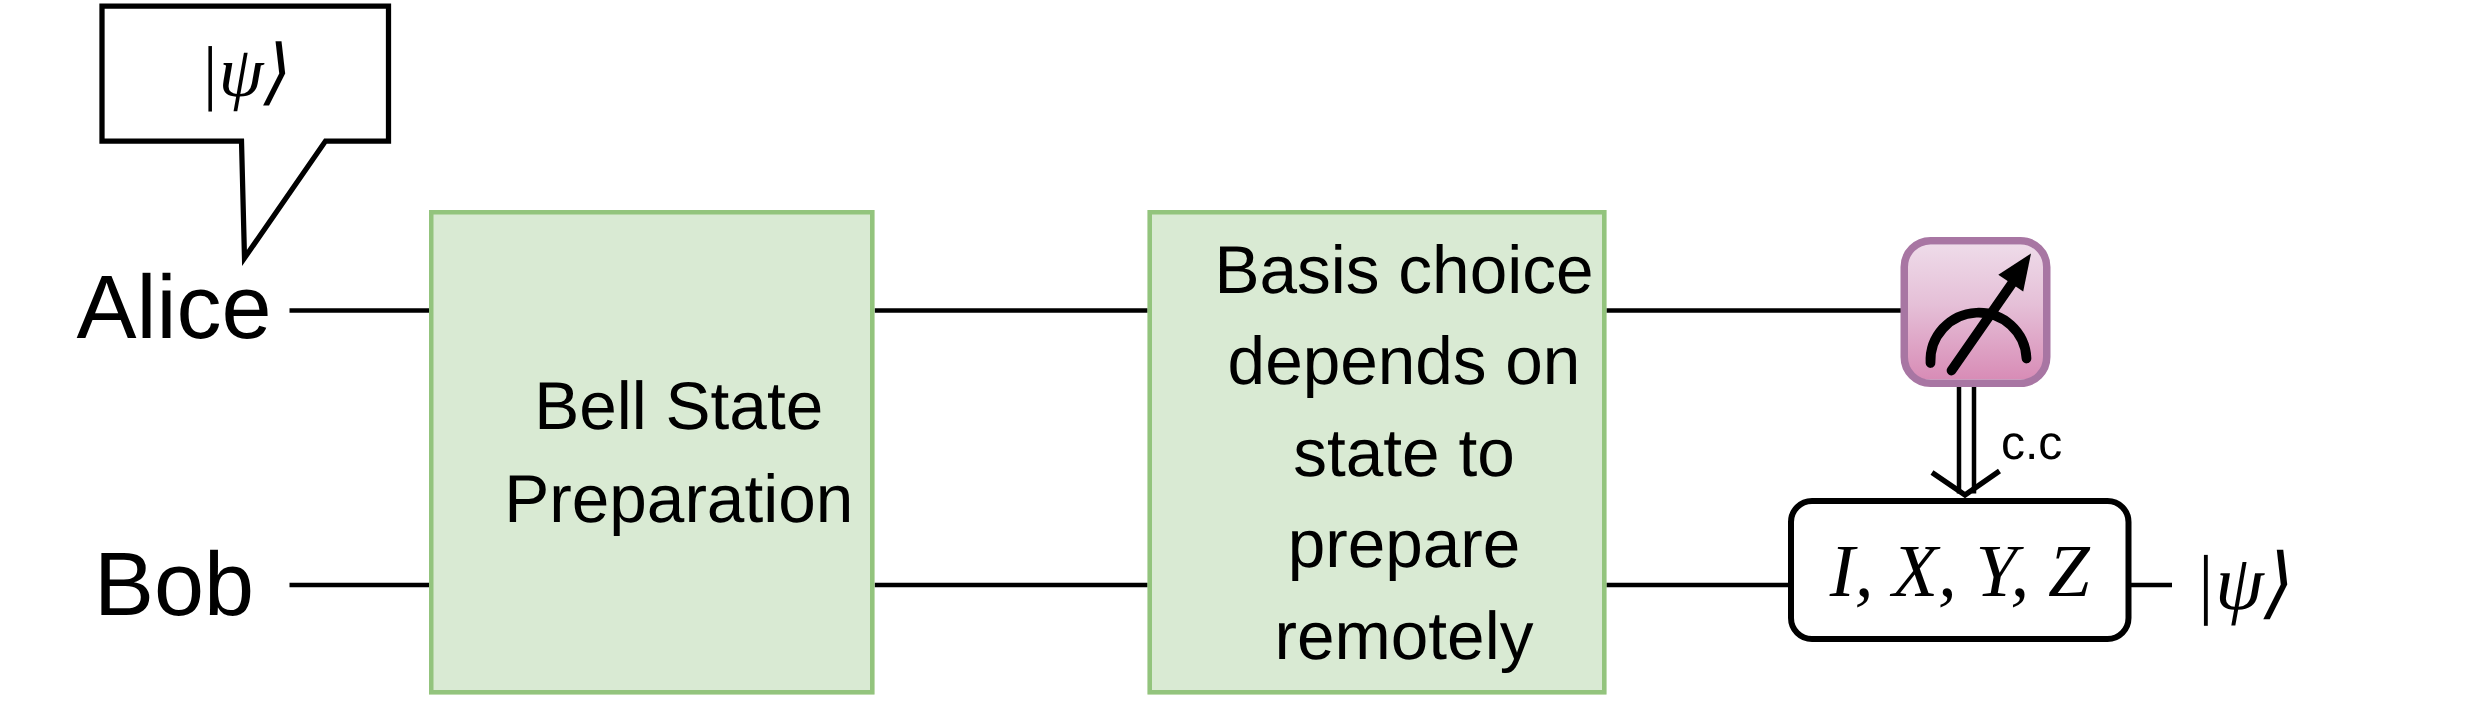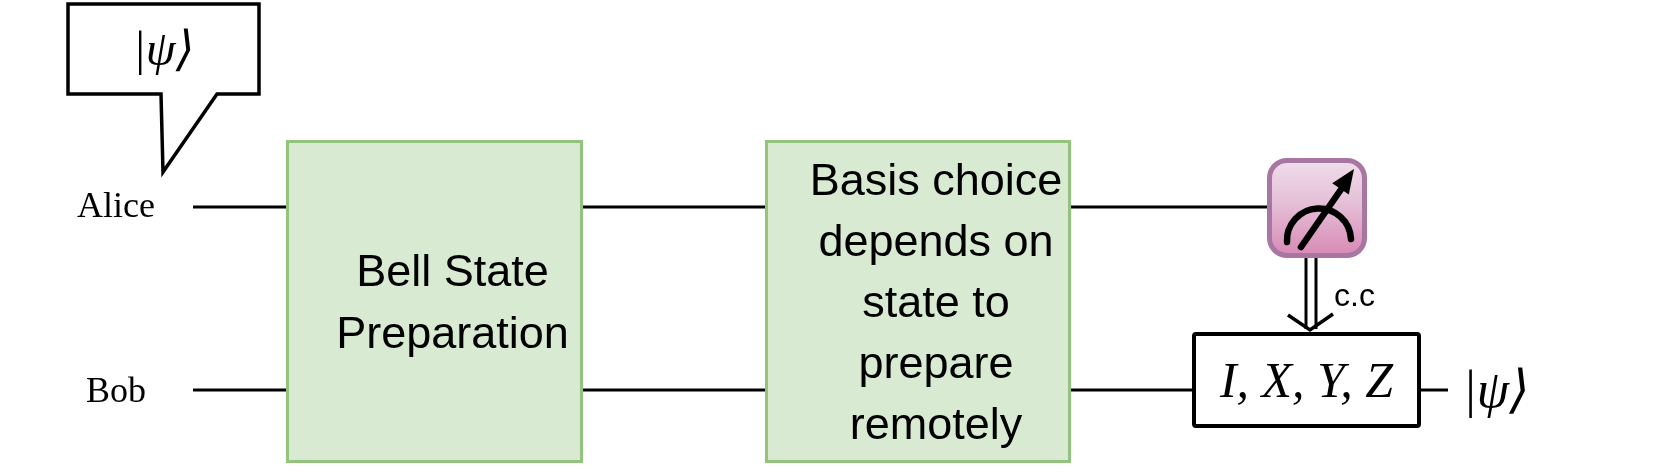--- a/index.html
+++ b/index.html
@@ -9,37 +9,37 @@
   }
   html,body{margin:0;padding:0;background:var(--canvas-bg);}
   .canvas{
     position:relative;width:1660px;height:473px;background:var(--canvas-bg);
     font-family:"Liberation Sans","DejaVu Sans",sans-serif;color:var(--text);overflow:hidden;
   }
   .overlay{position:absolute;left:0;top:0;width:1660px;height:473px;}
   .wire{stroke:var(--wire);stroke-width:3;fill:none;}
   .bubble-path{stroke:var(--wire);stroke-width:3.5;fill:#ffffff;stroke-linejoin:miter;}
   .abs{position:absolute;display:flex;align-items:center;justify-content:center;}
-  .name-label{font-size:36px;line-height:1;font-family:Liberation Serif, serif;}
+  .name-label{font-size:60px;line-height:1;}
   .green-box{
     background:var(--green-fill);border:3px solid var(--green-border);
     box-sizing:border-box;
     padding-left:36px;
   }
   .box-label{
     white-space:pre-line;text-align:center;font-size:45px;line-height:1.36;color:var(--text);
   }
   .meter-box{
     background:linear-gradient(180deg,var(--meter-fill-top) 0%,var(--meter-fill-mid) 45%,var(--meter-fill-bottom) 100%);
     border:5px solid var(--meter-border);border-radius:20px;box-sizing:border-box;
   }
   .meter-box svg{position:absolute;left:0;top:0;width:100%;height:100%;}
   .cc-label{font-size:32px;line-height:1;justify-content:flex-start;}
   .ixyz-box{
-    background:#ffffff;border:4px solid var(--wire);border-radius:4px;box-sizing:border-box;
+    background:#ffffff;border:4px solid var(--wire);border-radius:16px;box-sizing:border-box;
   }
   .math{font-family:"Liberation Serif","DejaVu Serif","DejaVu Sans",serif;font-style:italic;}
   .ixyz-label{font-size:50px;line-height:1;}
   .ket-label{font-size:50px;line-height:1;}
 </style>
 </head>
 <body>
 
 <div class="canvas">
 

